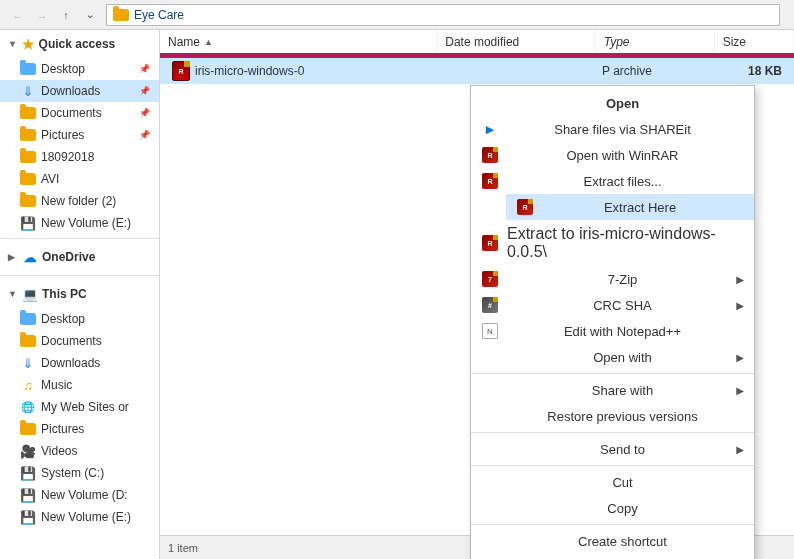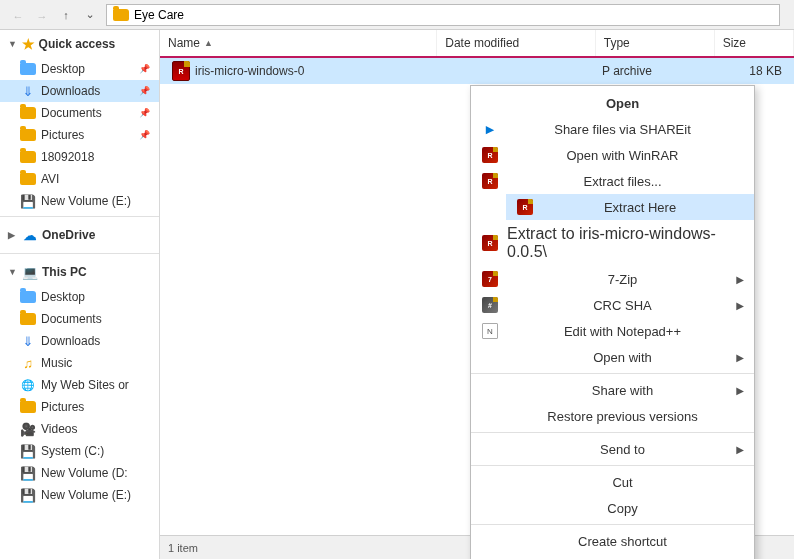--- a/index.html
+++ b/index.html
@@ -43,21 +43,21 @@
     .address-bar {
       flex: 1;
       height: 22px;
       background: white;
       border: 1px solid #bbb;
       display: flex;
       align-items: center;
       padding: 0 6px;
       margin: 0 6px;
       font-size: 12px;
-      color: #000000;
+      color: #0c4a6e;
     }
     .folder-icon-small {
       width: 16px;
       height: 12px;
       background: #f0a800;
       border-radius: 1px 3px 2px 2px;
       margin-right: 5px;
       display: inline-block;
       position: relative;
     }
@@ -207,39 +207,39 @@
       background: white;
       display: flex;
       flex-direction: column;
       overflow: hidden;
       position: relative;
     }
 
     
     .col-headers {
       display: flex;
-      border-bottom: 2px solid #be185d;
+      border-bottom: 5px solid #be185d;
       background: white;
       height: 28px;
       align-items: center;
     }
     .col-header {
       padding: 0 8px;
       font-size: 12px;
       color: #333;
       cursor: pointer;
       height: 100%;
       display: flex;
       align-items: center;
       border-right: 1px solid #f0f0f0;
     }
     .col-header .sort-arrow { margin-left: 4px; font-size: 9px; color: #666; }
     .col-name { width: 280px; }
     .col-date { width: 160px; }
-    .col-type { width: 120px; }
+    .col-type { width: 120px; font-style: italic; }
     .col-size { width: 80px; text-align: right; }
 
     
     .file-list {
       flex: 1;
       overflow-y: auto;
     }
     .file-row {
       display: flex;
       align-items: center;
@@ -253,21 +253,21 @@
       padding: 0 8px;
       font-size: 12px;
       color: #333;
       overflow: hidden;
       text-overflow: ellipsis;
       white-space: nowrap;
     }
     .file-cell-name { width: 280px; display: flex; align-items: center; gap: 5px; }
     .file-cell-date { width: 160px; }
     .file-cell-type { width: 120px; }
-    .file-cell-size { width: 80px; text-align: right; }
+    .file-cell-size { width: 80px; text-align: right; font-weight: bold; }
 
     .rar-icon {
       width: 18px;
       height: 20px;
       background: linear-gradient(to bottom, #8b0000, #cc0000);
       border-radius: 2px;
       display: flex;
       align-items: center;
       justify-content: center;
       font-size: 7px;
@@ -448,20 +448,26 @@
       <span class="sidebar-item-icon">
         <div class="icon-folder"></div>
       </span>
       <span>18092018</span>
     </div>
     <div class="sidebar-item">
       <span class="sidebar-item-icon">
         <div class="icon-folder"></div>
       </span>
       <span>AVI</span>
+    </div>
+    <div class="sidebar-item">
+      <span class="sidebar-item-icon">
+        <div class="icon-folder"></div>
+      </span>
+      <span>New folder (2)</span>
     </div>
     <div class="sidebar-item">
       <span class="sidebar-item-icon">
         <span class="icon-drive">💾</span>
       </span>
       <span>New Volume (E:)</span>
     </div>
 
     <div class="sidebar-divider"></div>
 

